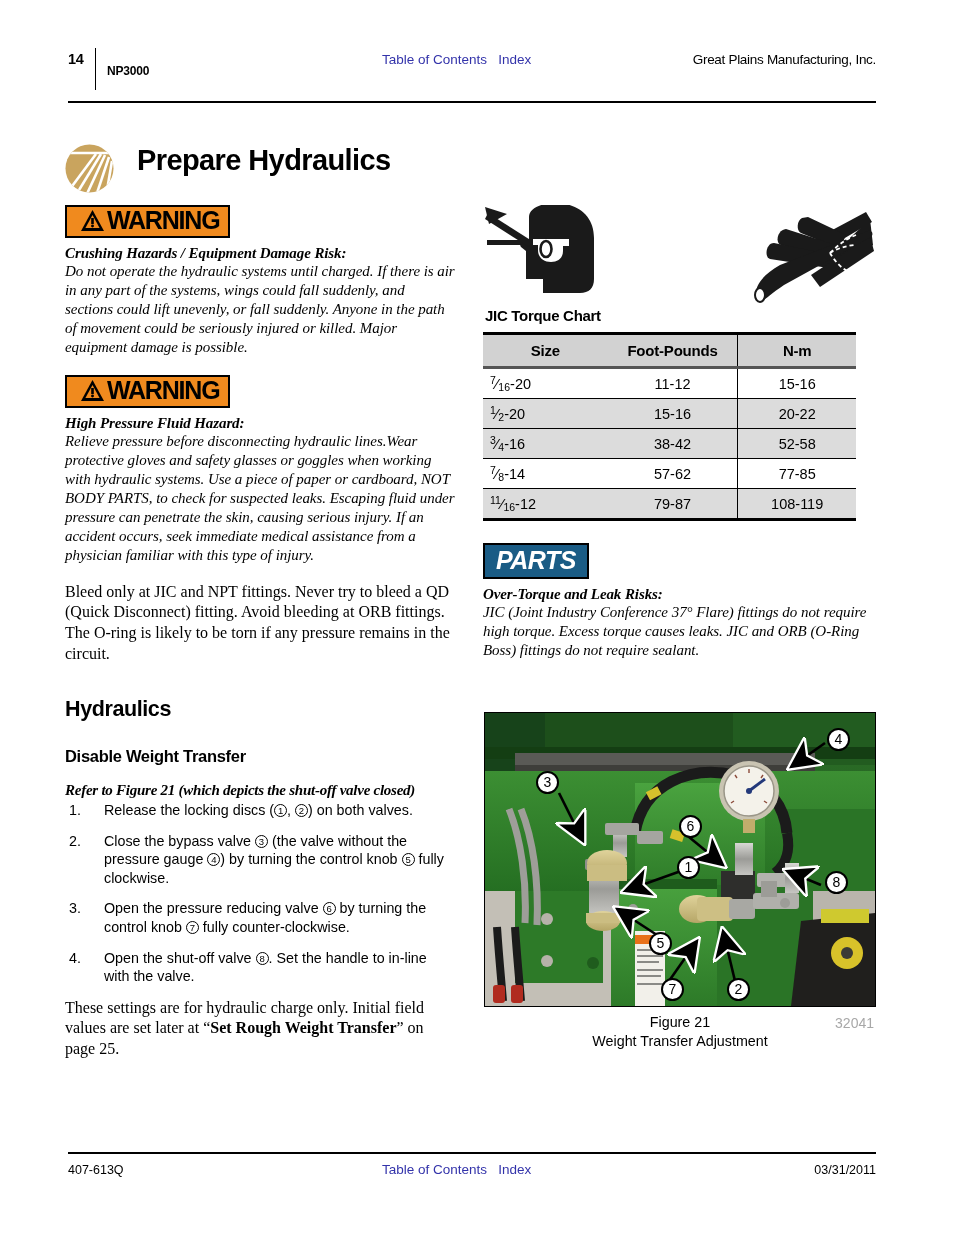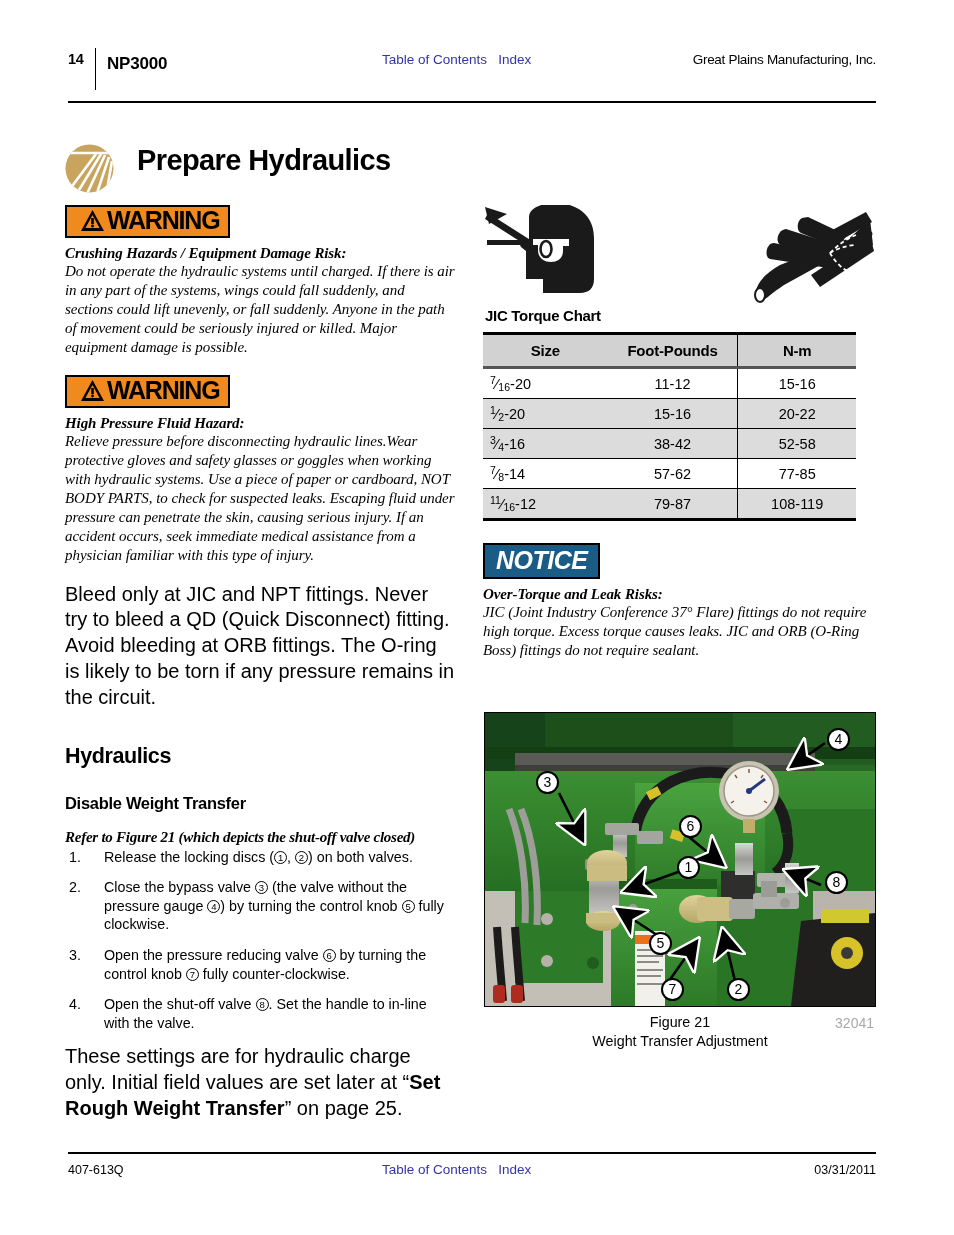--- a/index.html
+++ b/index.html
@@ -36,22 +36,22 @@
     position: absolute;
     left: 27px;
     top: 0px;
     width: 1px;
     height: 42px;
     background: #000;
   }
   .hdr-model {
     position: absolute;
     left: 39px;
-    top: 6px;
-    font-size: 17px;
+    top: 16px;
+    font-size: 12px;
     font-weight: bold;
     letter-spacing: -0.2px;
   }
   .hdr-links {
     position: absolute;
     left: 314px;
     top: 4px;
     font-size: 13.5px;
   }
   .doclink {
@@ -162,23 +162,24 @@
     font-family: "Liberation Serif", serif;
     font-style: italic;
     font-size: 15px;
     line-height: 1.265;
     margin: 0;
     letter-spacing: -0.05px;
   }
 
   
   .body-text {
-    font-size: 20px;
+    font-size: 16px;
     line-height: 1.29;
     margin: 0;
+    font-family: Liberation Serif, serif;
   }
   #bleed-notes {
     margin-top: 17px;
   }
   #h-hydraulics {
     font-size: 21.5px;
     font-weight: bold;
     margin: 33px 0 0 0;
     letter-spacing: -0.4px;
   }
@@ -520,21 +521,21 @@
         <tr class="shaded">
           <td class="size-cell"><span class="frac"><span class="num">11</span><span class="sl">⁄</span><span class="den">16</span></span>-12</td>
           <td class="ft-cell">79-87</td>
           <td>108-119</td>
         </tr>
       </tbody>
   </table>
 
   <div id="notice-block">
     <div class="notice-badge">
-      <span class="ntext">NOTICE</span>
+      <span class="ntext">PARTS</span>
     </div>
     <p class="hazard-title">Over-Torque and Leak Risks:</p>
     <p class="hazard-body">JIC (Joint Industry Conference 37° Flare) fittings do not require high torque. Excess torque causes leaks. JIC and ORB (O-Ring Boss) fittings do not require sealant.</p>
   </div>
 </div>
 
 <div id="figure-wrap">
   <div id="figure-photo">
 
     <svg class="photo-layer" width="390" height="293" viewBox="0 0 390 293" style="left:0;top:0">

